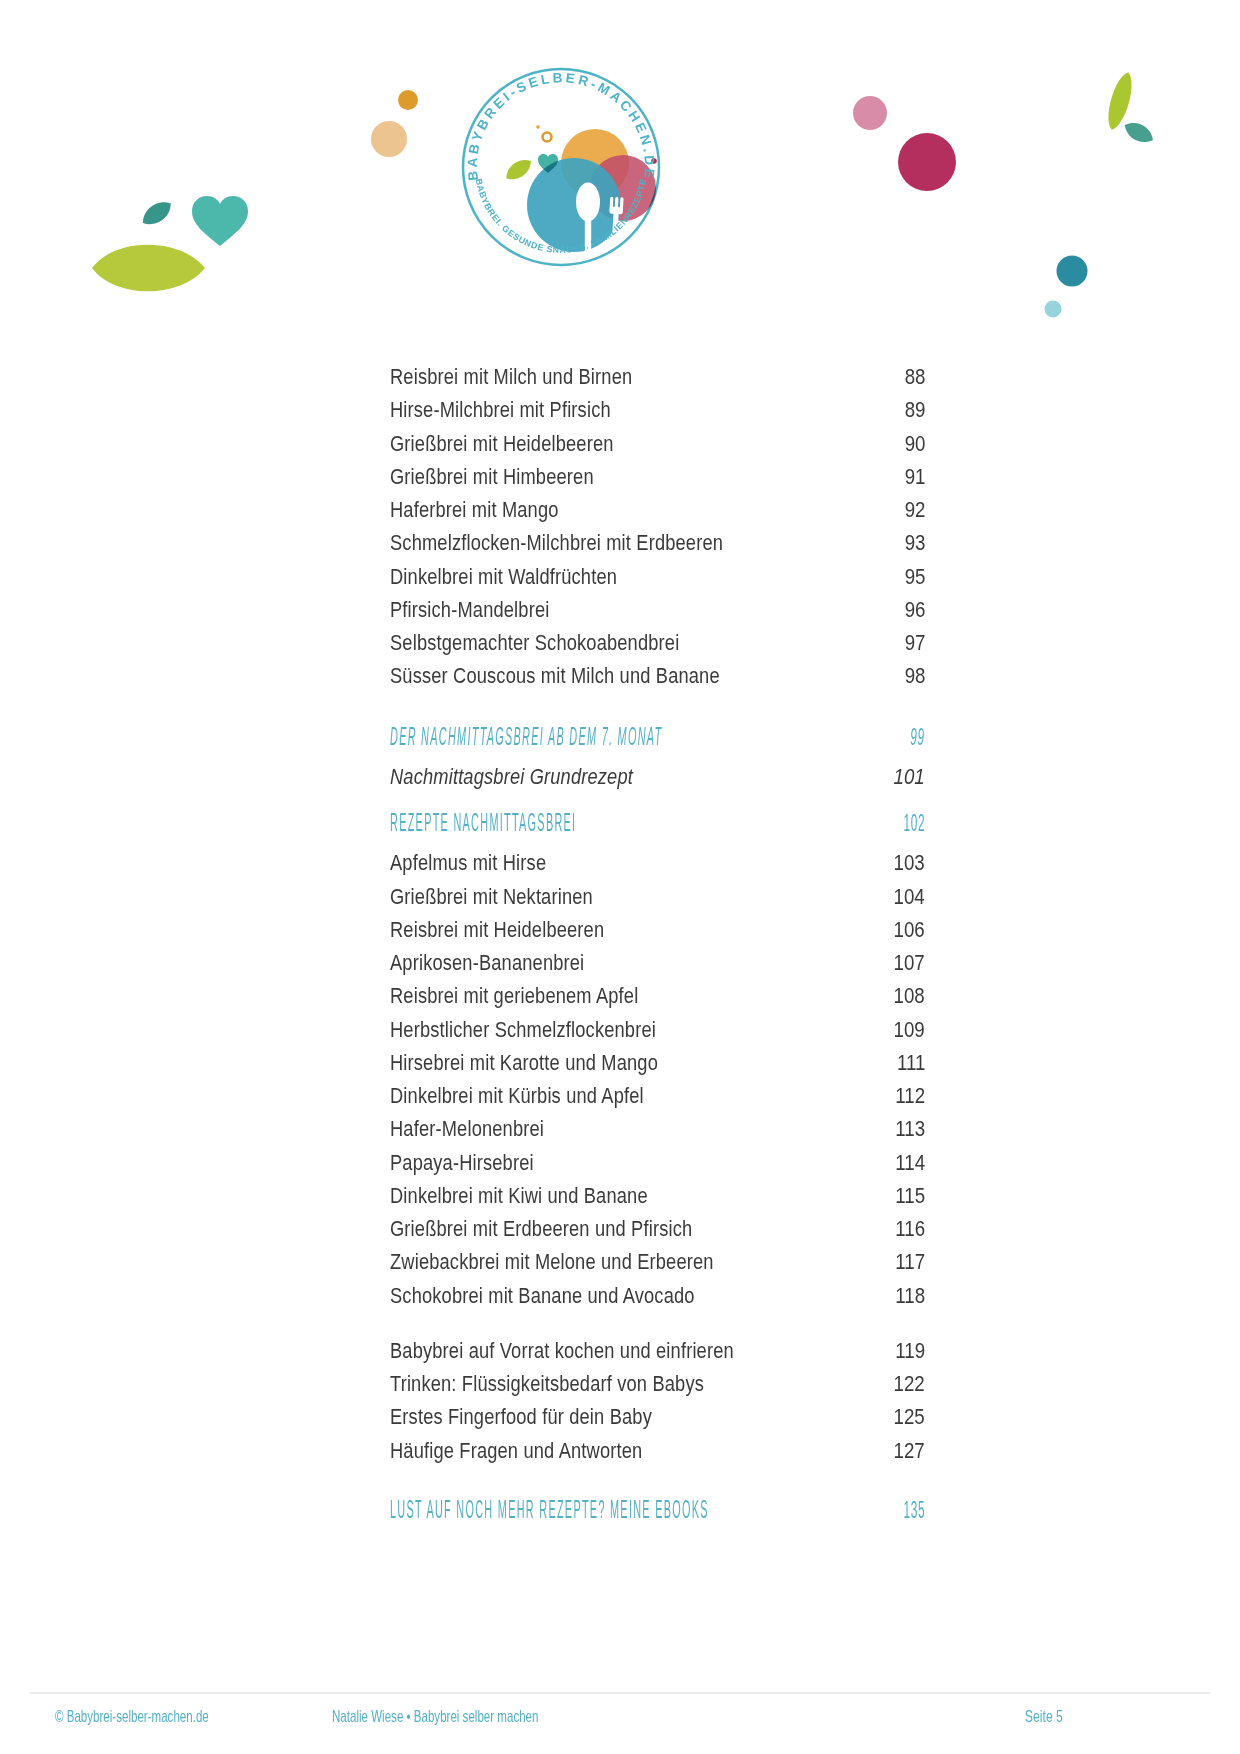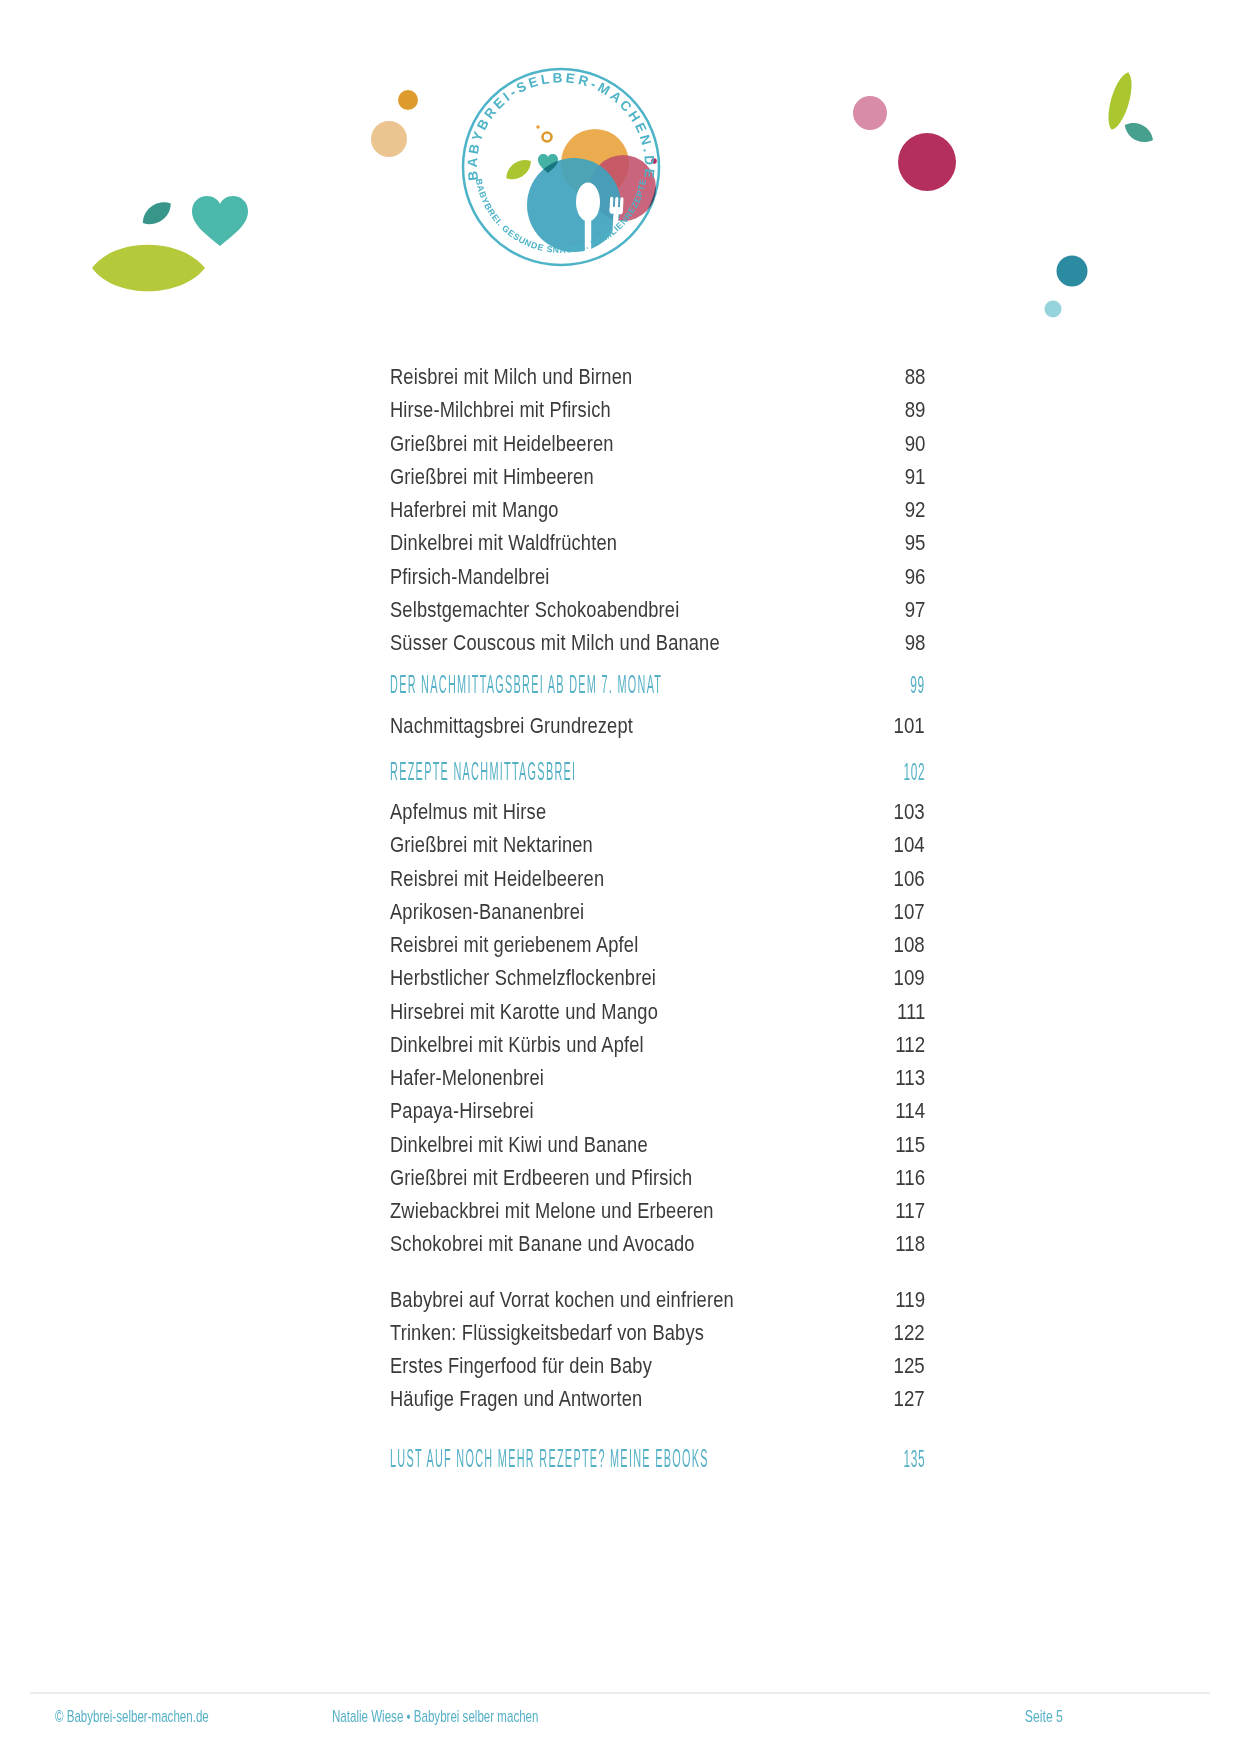--- a/index.html
+++ b/index.html
@@ -11,21 +11,21 @@
     overflow:hidden;
   }
   .abs{position:absolute;}
 
   
   #toc{
     position:absolute;
     left:390px;top:364px;width:535px;
     color:var(--text,#3a3a3a);
   }
-  .toc-block.b2{margin-top:16px;}
+  .toc-block.b2{margin-top:34px;font-style:italic;}
   .toc-block.b3{margin-top:20px;}
   .toc-block.b4{margin-top:22px;}
   .toc-block.b5{margin-top:33px;}
   .toc-row{
     height:33.25px;
     display:flex;
     font-size:22px;
     white-space:nowrap;
   }
   .t-label{
@@ -158,20 +158,24 @@
         </div>
         <div class="toc-row">
           <span class="t-label">Grießbrei mit Himbeeren</span>
           <span class="t-page">91</span>
         </div>
         <div class="toc-row">
           <span class="t-label">Haferbrei mit Mango</span>
           <span class="t-page">92</span>
         </div>
         <div class="toc-row">
+          <span class="t-label">Schmelzflocken-Milchbrei mit Erdbeeren</span>
+          <span class="t-page">93</span>
+        </div>
+        <div class="toc-row">
           <span class="t-label">Dinkelbrei mit Waldfrüchten</span>
           <span class="t-page">95</span>
         </div>
         <div class="toc-row">
           <span class="t-label">Pfirsich-Mandelbrei</span>
           <span class="t-page">96</span>
         </div>
         <div class="toc-row">
           <span class="t-label">Selbstgemachter Schokoabendbrei</span>
           <span class="t-page">97</span>

